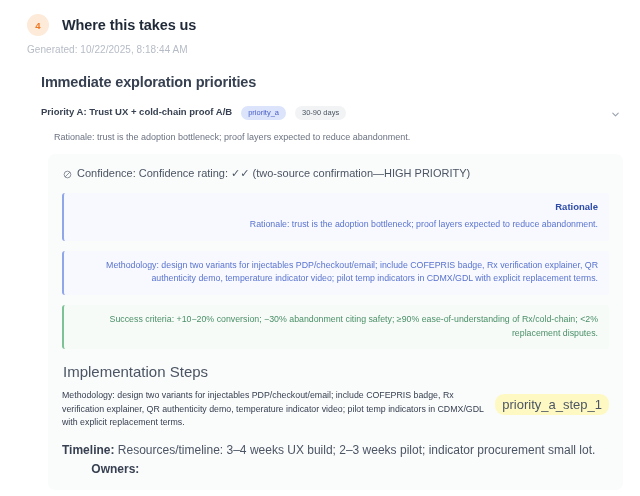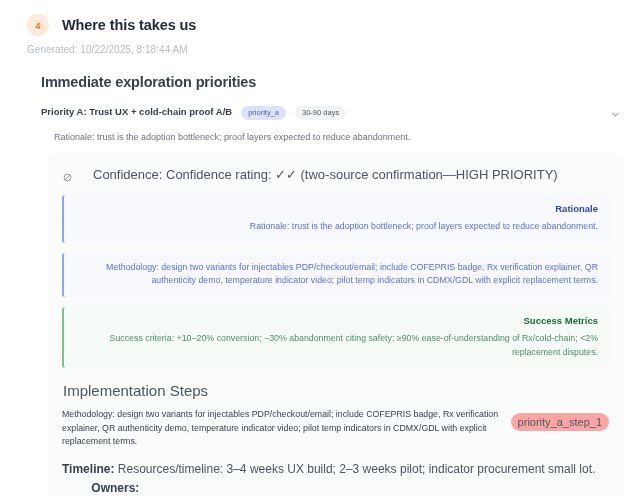--- a/index.html
+++ b/index.html
@@ -108,22 +108,22 @@
   .detail-panel {
     margin: 12px 0 0 7px;
     background: #fafbfb;
     border-radius: 7px;
     padding: 13px 14px 12px 14px;
   }
 
   .confidence-line {
     display: flex;
     align-items: center;
-    gap: 21px;
-    font-size: 13px;
+    gap: 5px;
+    font-size: 11px;
     color: #4b5563;
     margin: 0 0 13px 1px;
   }
   .circle-slash-icon {
     width: 9px; height: 9px;
     flex: none;
     color: #6b7280;
   }
 
   
@@ -172,22 +172,22 @@
   .impl-text {
     font-size: 8.8px;
     color: #374151;
     line-height: 1.55;
     flex: 1 1 auto;
     max-width: 452px;
   }
   .step-chip {
     flex: none;
     margin-top: 5px;
-    font-size: 11px;
-    background: #fca5a5;
+    font-size: 13px;
+    background: #fef9c3;
     color: #4b5563;
     padding: 3px 7px;
     border-radius: 9px;
     white-space: nowrap;
   }
 
   .meta-row {
     margin-top: 11px;
     font-size: 12px;
     color: #4b5563;
@@ -239,21 +239,20 @@
       <div class="acard acard-blue">
         <div class="acard-title">Rationale</div>
         <div class="acard-text">Rationale: trust is the adoption bottleneck; proof layers expected to reduce abandonment.</div>
       </div>
 
       <div class="acard acard-blue">
         <div class="acard-text">Methodology: design two variants for injectables PDP/checkout/email; include COFEPRIS badge, Rx verification explainer, QR authenticity demo, temperature indicator video; pilot temp indicators in CDMX/GDL with explicit replacement terms.</div>
       </div>
 
       <div class="acard acard-green">
-        <div class="acard-title">Success Metrics</div>
         <div class="acard-text">Success criteria: +10−20% conversion; −30% abandonment citing safety; ≥90% ease-of-understanding of Rx/cold-chain; &lt;2% replacement disputes.</div>
       </div>
 
       <div class="impl-heading">Implementation Steps</div>
 
       <div class="impl-row">
         <div class="impl-text">Methodology: design two variants for injectables PDP/checkout/email; include COFEPRIS badge, Rx verification explainer, QR authenticity demo, temperature indicator video; pilot temp indicators in CDMX/GDL with explicit replacement terms.</div>
         <div class="step-chip">priority_a_step_1</div>
       </div>
 

